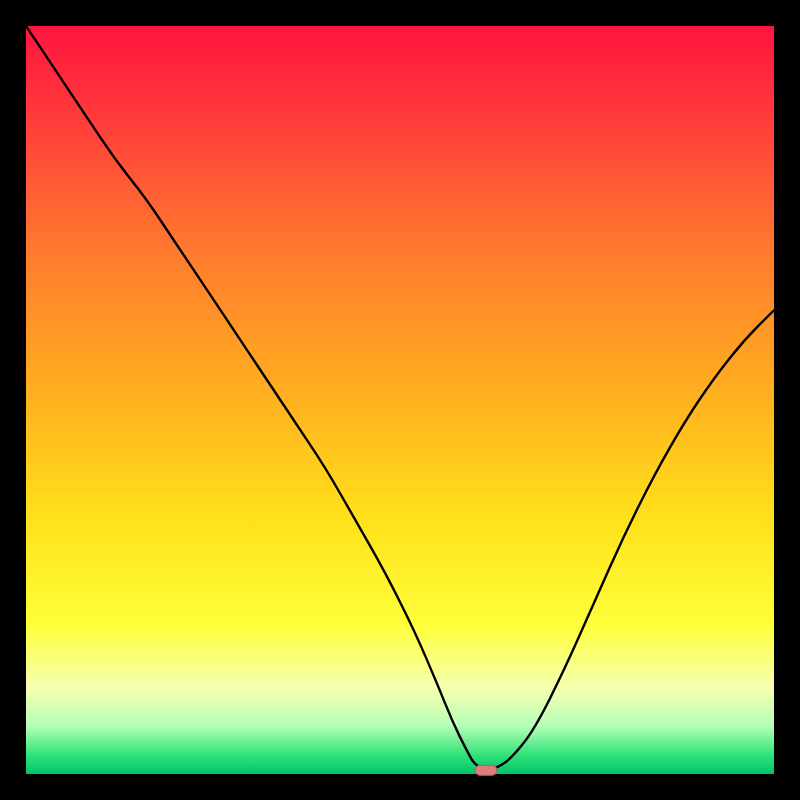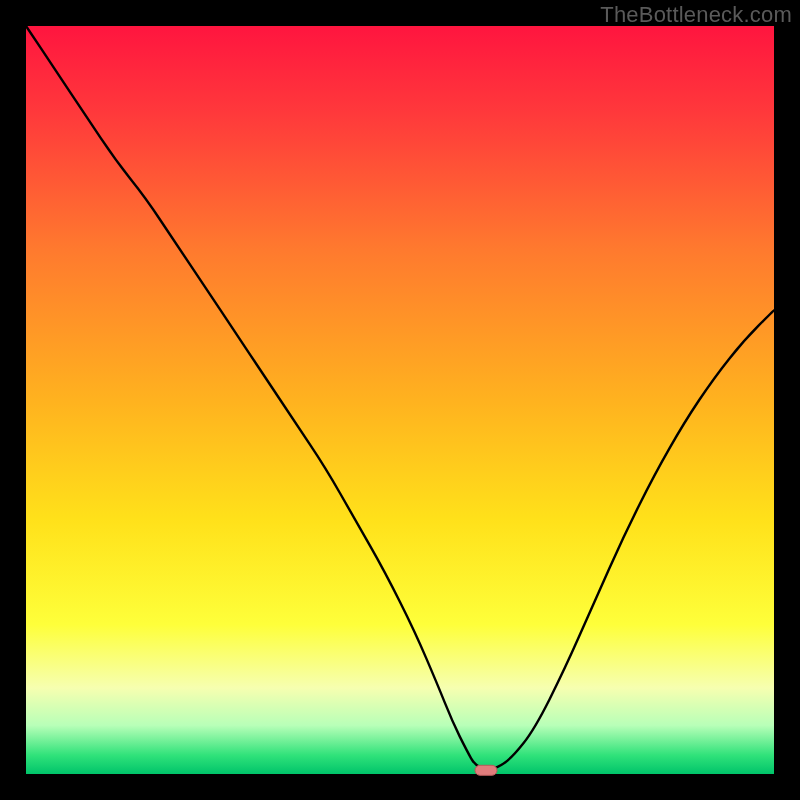--- a/index.html
+++ b/index.html
@@ -27,21 +27,20 @@
     letter-spacing: 0.2px;
   }
   svg {
     display: block;
   }
 </style>
 </head>
 <body>
 <div class="frame">
 
-<div class="watermark">TheBottleneck.com</div>
 
 <svg id="chart-svg" width="800" height="800" viewBox="0 0 800 800">
   <defs>
     <linearGradient id="bg-grad" x1="0" y1="0" x2="0" y2="1">
           <stop offset="0.0%" stop-color="#ff153f"></stop>
           <stop offset="12.0%" stop-color="#ff3a3b"></stop>
           <stop offset="30.0%" stop-color="#ff7a2e"></stop>
           <stop offset="50.0%" stop-color="#ffb21f"></stop>
           <stop offset="66.0%" stop-color="#ffe11a"></stop>
           <stop offset="80.0%" stop-color="#feff3a"></stop>

